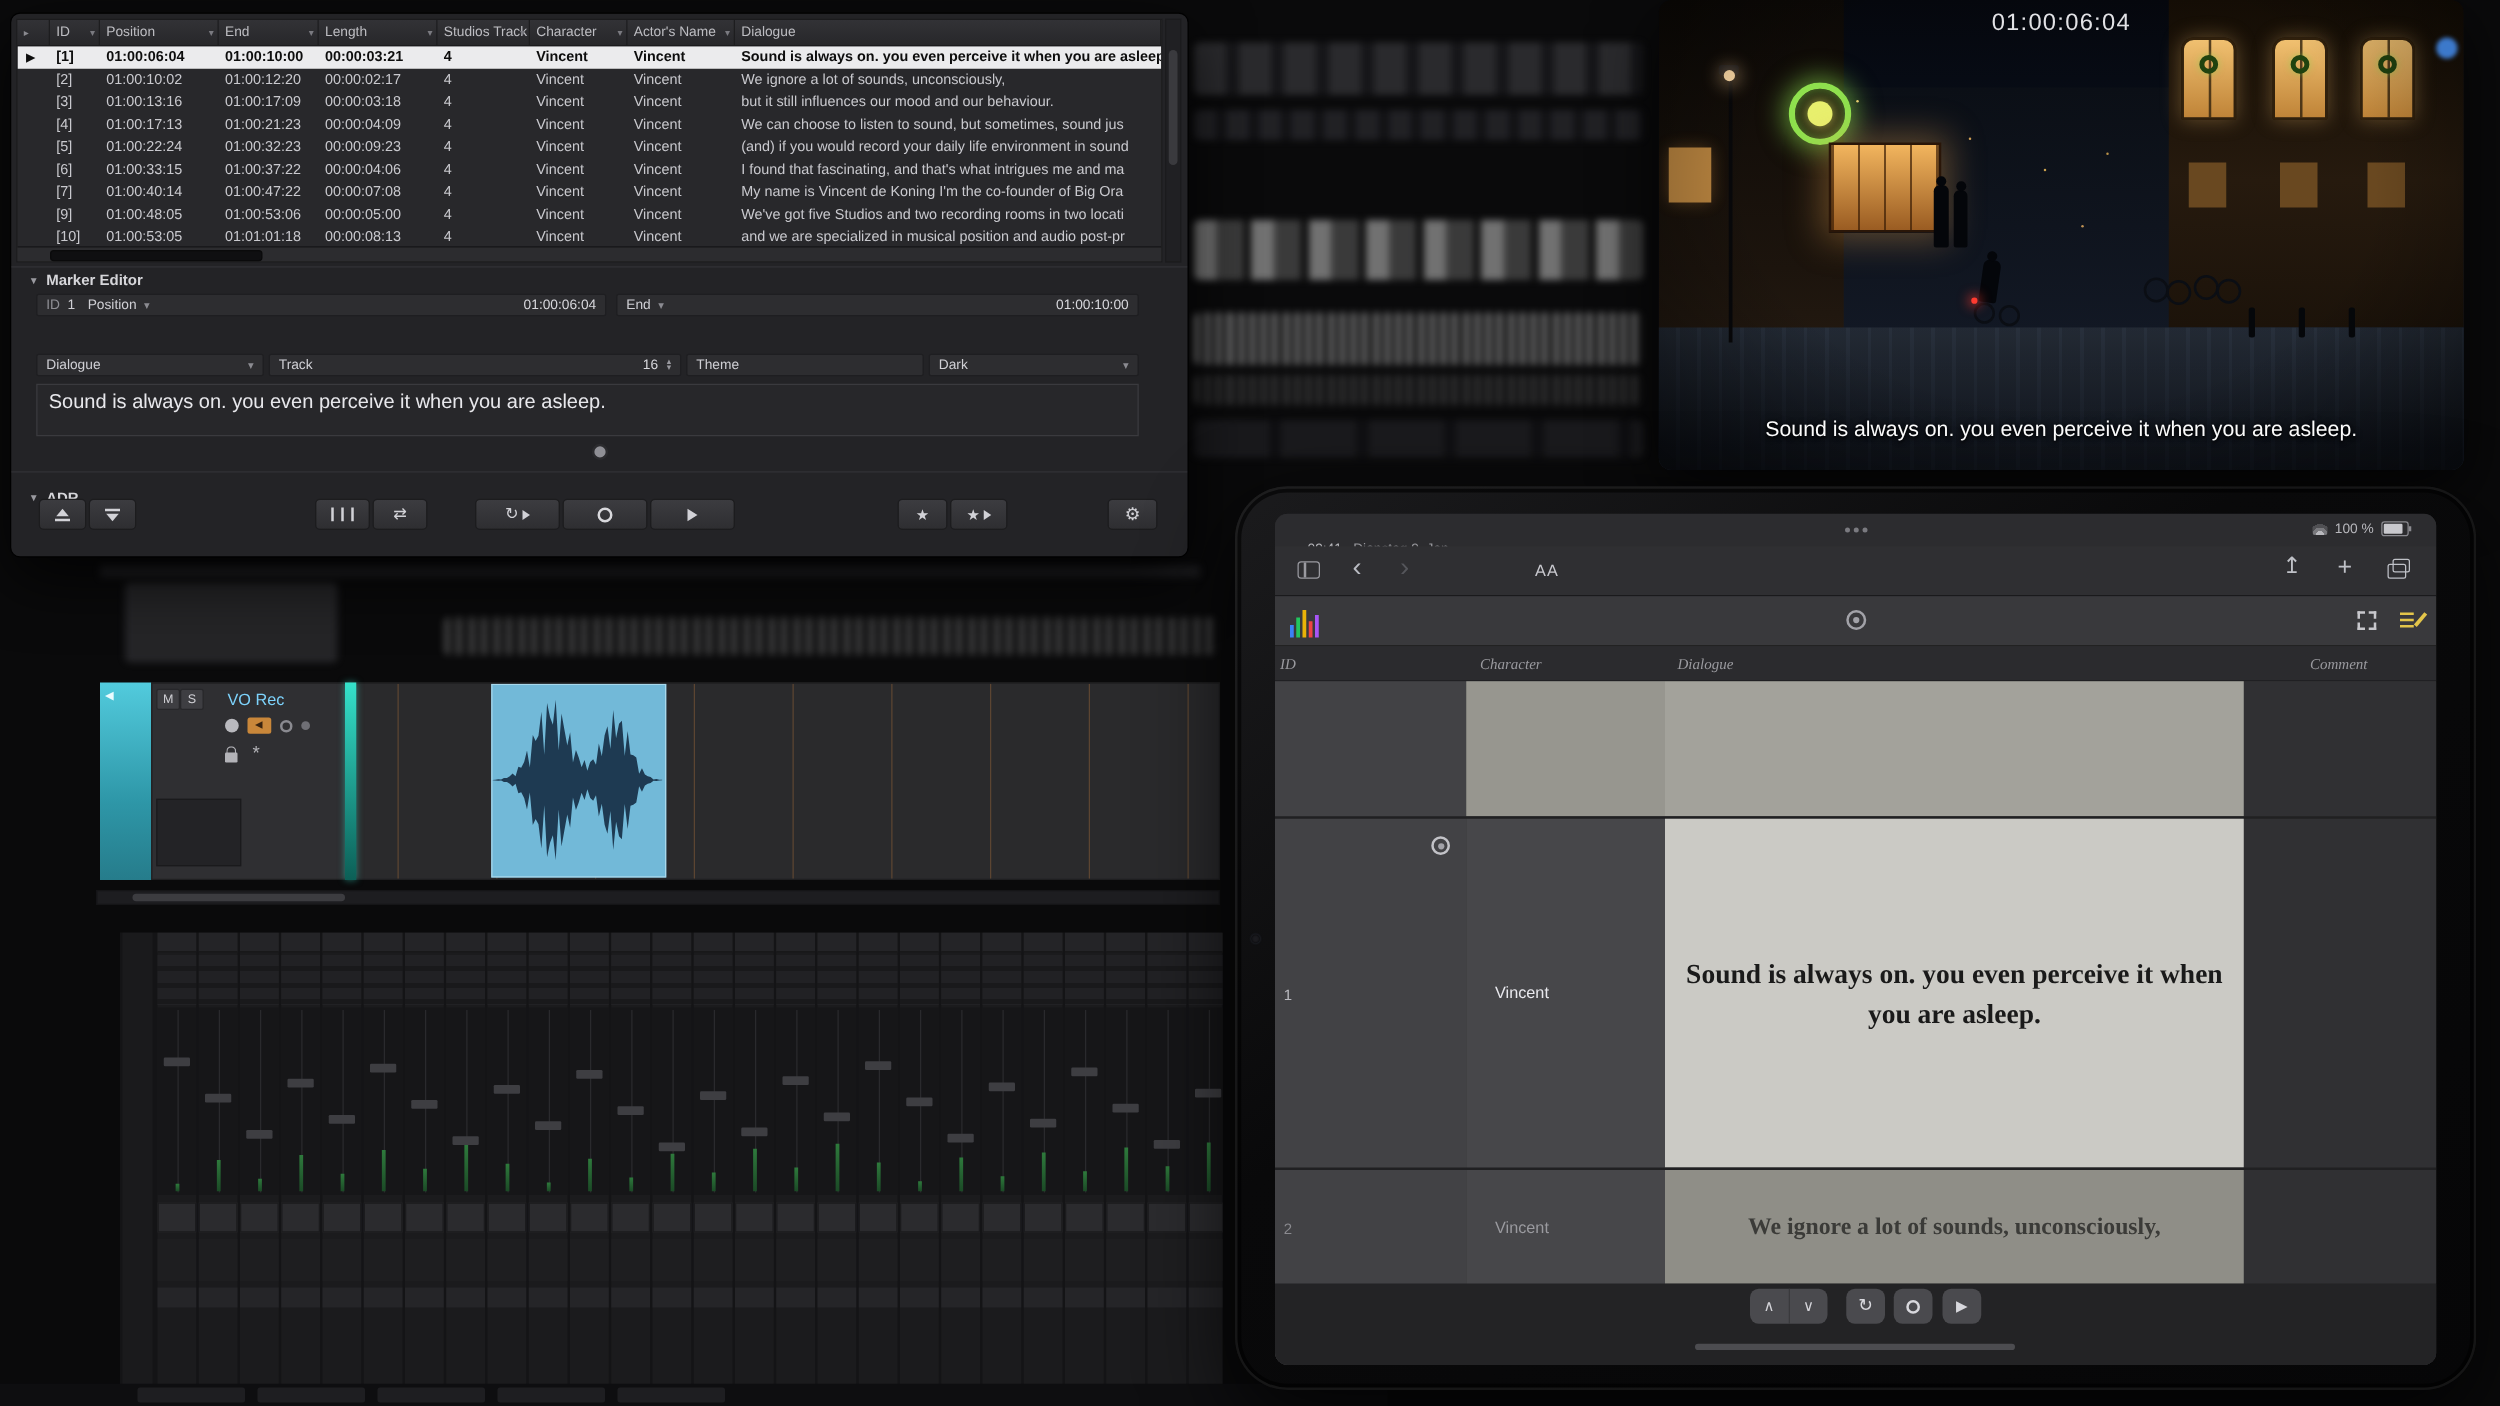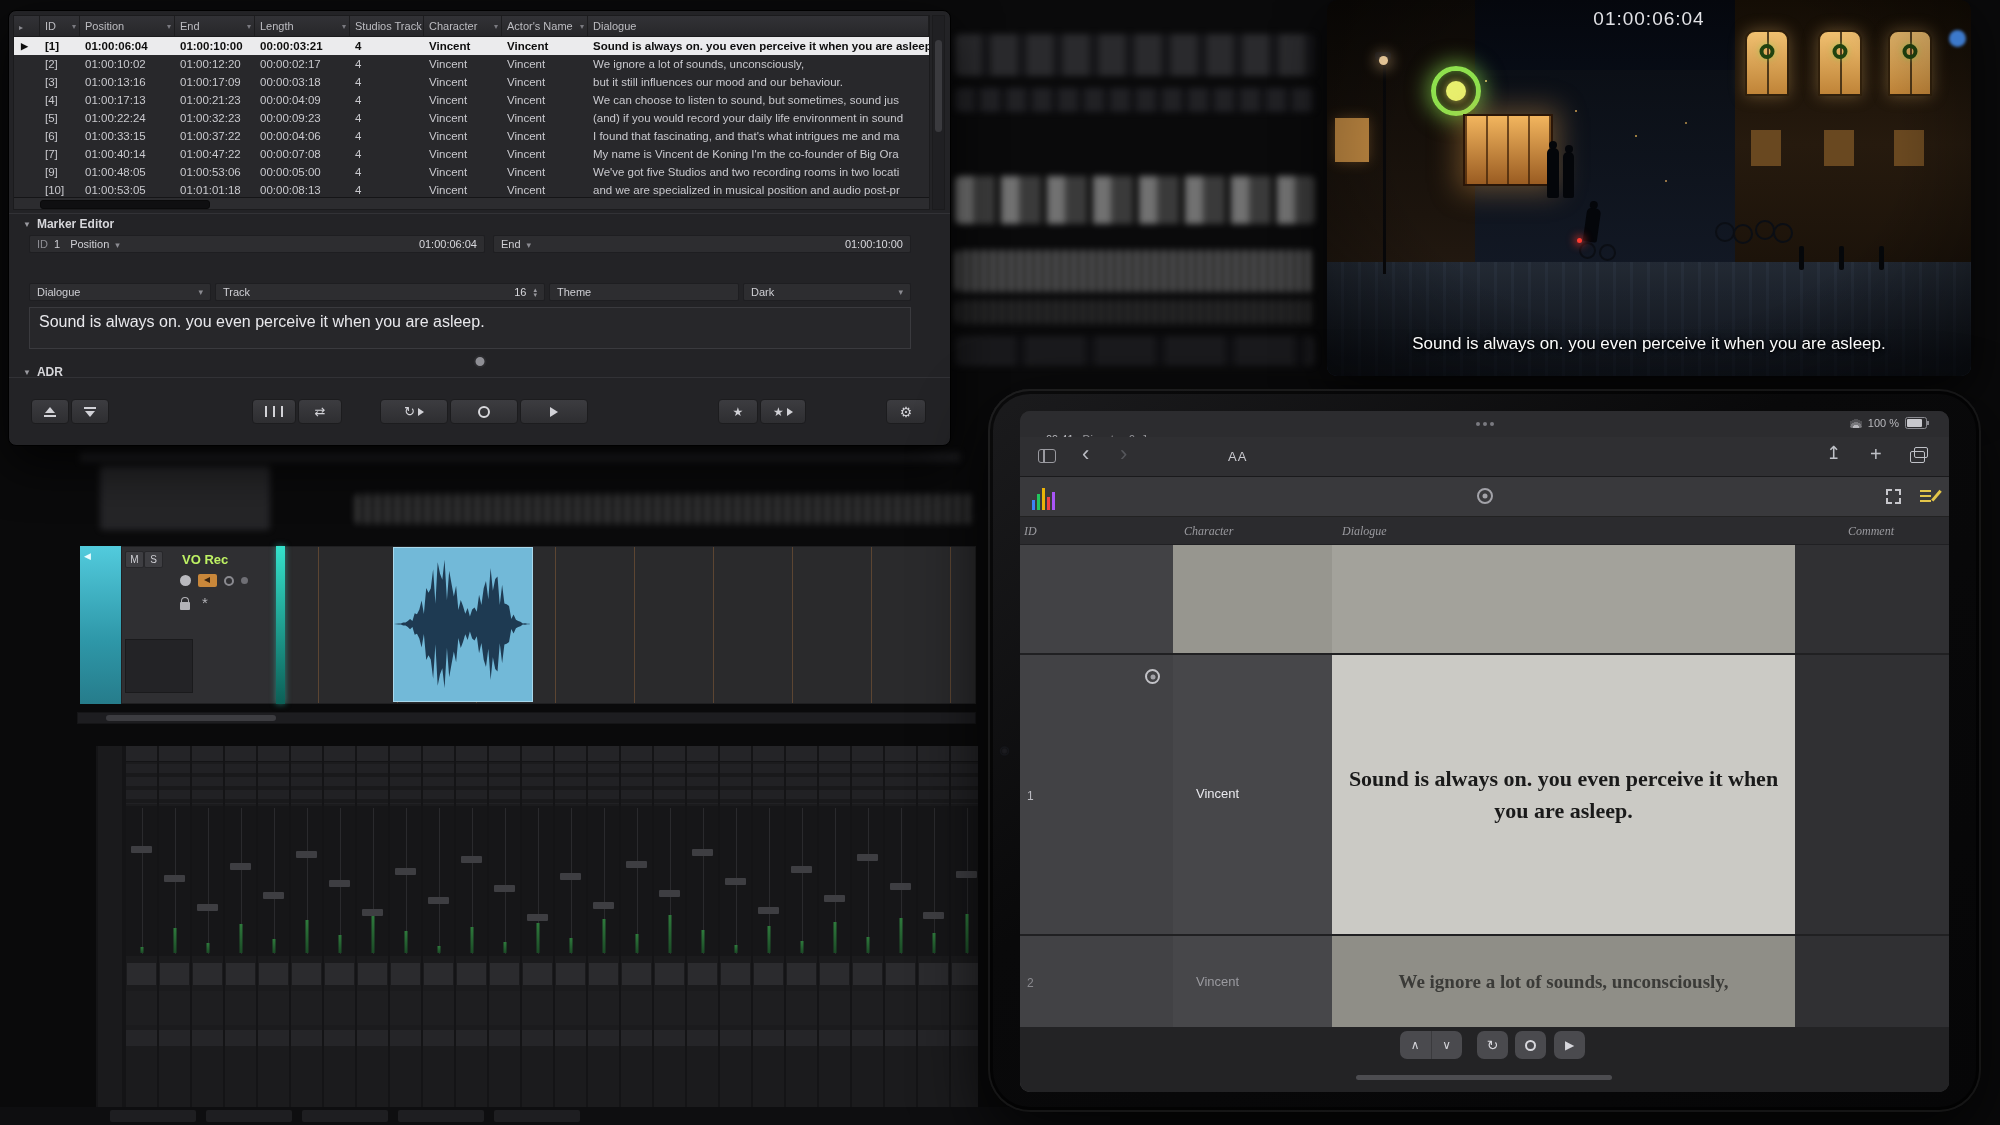--- a/index.html
+++ b/index.html
@@ -31,21 +31,21 @@
   
   .arrange{position:absolute;left:77px;top:536px;width:899px;height:190px;}
   .tr-color{position:absolute;left:3px;top:10px;width:41px;height:158px;
             background:linear-gradient(180deg,#52cbdd,#2e97a8 60%,#267c8b);}
   .fold{position:absolute;left:4px;top:5px;color:#eafcff;font-size:9px;}
   .fold::before{content:'◀';}
   .tr-head{position:absolute;left:44px;top:10px;width:160px;height:158px;background:#2f2f32;border:1px solid #202022;box-sizing:border-box;}
   .btn-ms{position:absolute;width:17px;height:15px;background:#3e3e42;border:1px solid #27272a;border-radius:2px;
           color:#cfcfd4;font-size:10px;line-height:15px;text-align:center;}
   .btn-m{left:3px;top:4px;} .btn-s{left:22px;top:4px;}
-  .tr-name{position:absolute;left:60px;top:5px;color:#bef264;font-size:13px;font-weight:700;}
+  .tr-name{position:absolute;left:60px;top:5px;color:#7dd3fc;font-size:13px;font-weight:400;}
   .tr-r1{position:absolute;left:58px;top:27px;display:flex;gap:7px;align-items:center;}
   .ic-rec{width:11px;height:11px;border-radius:50%;background:#b9b9be;}
   .ic-mon{width:19px;height:13px;background:#c9873a;border-radius:2px;position:relative;}
   .ic-mon::before{content:'';position:absolute;left:6px;top:3px;border-top:3.5px solid transparent;border-bottom:3.5px solid transparent;border-right:6px solid #3a2410;}
   .ic-ring{width:10px;height:10px;border-radius:50%;border:2px solid #8a8a90;box-sizing:border-box;}
   .ic-dot{width:7px;height:7px;border-radius:50%;background:#6f6f75;}
   .tr-r2{position:absolute;left:58px;top:49px;display:flex;gap:12px;align-items:center;}
   .ic-lock{width:10px;height:8px;background:#b3b3b8;border-radius:1px;position:relative;margin-top:6px;}
   .ic-lock::before{content:'';position:absolute;left:1px;top:-5px;width:6px;height:5px;border:1.5px solid #b3b3b8;border-bottom:none;border-radius:4px 4px 0 0;}
   .ic-snow{color:#b3b3b8;font-size:15px;line-height:10px;}
@@ -93,21 +93,21 @@
   .trow>div{padding-left:5px;box-sizing:border-box;overflow:hidden;white-space:nowrap;}
   .trow .c-play{padding-left:7px;font-size:9px;color:#0d0d0d;}
   .trow.sel{background:#ebebed;color:#0d0d0d;font-weight:600;}
   .mk-hscroll{position:absolute;left:0;right:0;bottom:0;height:11px;background:#2c2c2f;border-top:1px solid #151517;}
   .mk-hthumb{position:absolute;left:26px;top:2px;width:168px;height:7px;background:#0f0f11;border:1px solid #0a0a0b;border-radius:3px;}
   .mk-vscroll{position:absolute;left:923px;top:4px;width:13px;height:195px;background:#202023;border:1px solid #1b1b1d;box-sizing:border-box;}
   .mk-vthumb{position:absolute;left:2px;top:24px;width:7px;height:92px;background:#3a3a3e;border-radius:4px;}
   .mk-sep{position:absolute;left:0;right:0;height:1px;background:#323236;}
   .mk-sec{position:absolute;left:14px;color:#d6d6da;font-size:12px;font-weight:700;}
   .mk-sec::before{content:'▼';font-size:8px;color:#9a9aa0;margin-right:6px;vertical-align:1px;}
-  .sec-marker{top:206px;} .sec-adr{top:354px;}
+  .sec-marker{top:206px;} .sec-adr{top:380px;}
   .fld{position:absolute;height:18px;background:#2d2d30;border:1px solid #1e1e21;border-radius:2px;box-sizing:border-box;
        display:flex;align-items:center;font-size:11px;color:#cfcfd4;padding:0 7px;white-space:nowrap;}
   .fld .dim{color:#8f8f95;margin-right:6px;}
   .fld .tc{margin-left:auto;color:#d8d8dd;}
   .caret::after{content:'▾';color:#8b8b91;font-size:9px;margin-left:6px;}
   .caret-r{margin-left:auto;color:#8b8b91;font-size:9px;}
   .caret-r::after{content:'▾';}
   .f-pose{left:20px;top:224px;width:456px;}
   .f-end{left:484px;top:224px;width:418px;}
   .f-desc{left:20px;top:246px;width:882px;}

